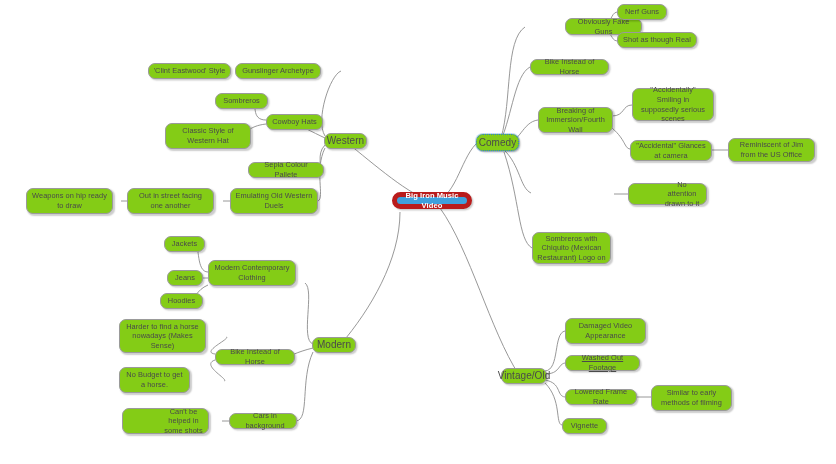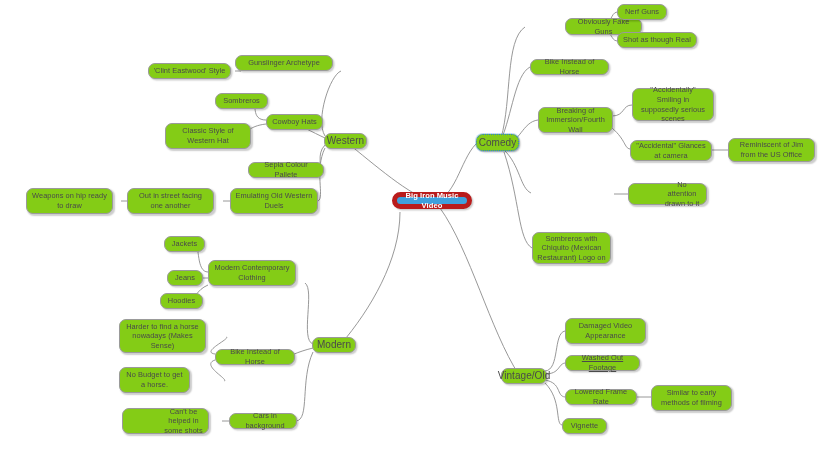--- a/index.html
+++ b/index.html
@@ -165,21 +165,21 @@
   </div>
 
   <div class="node" style="left:532px; top:232px; width:79px; height:32px;">
     <span>Sombreros with Chiquito (Mexican Restaurant) Logo on</span>
   </div>
 
   <div class="node branch" style="left:324px; top:133px; width:43px; height:16px;">
     <span>Western</span>
   </div>
 
-  <div class="node" style="left:235px; top:55px; width:98px; height:16px;">
+  <div class="node" style="left:235px; top:63px; width:86px; height:16px;">
     <span>Gunslinger Archetype</span>
   </div>
   <div class="node" style="left:148px; top:63px; width:83px; height:16px;">
     <span>'Clint Eastwood' Style</span>
   </div>
 
   <div class="node" style="left:266px; top:114px; width:57px; height:16px;">
     <span>Cowboy Hats</span>
   </div>
   <div class="node" style="left:215px; top:93px; width:53px; height:16px;">

